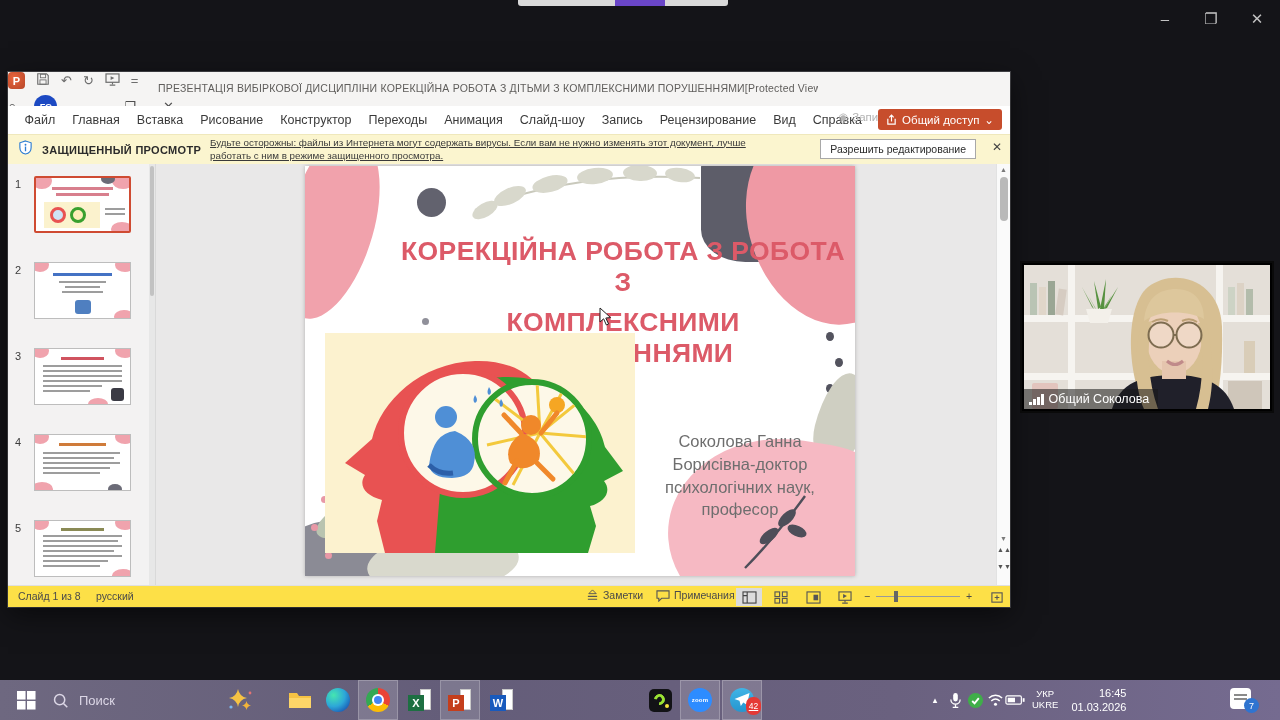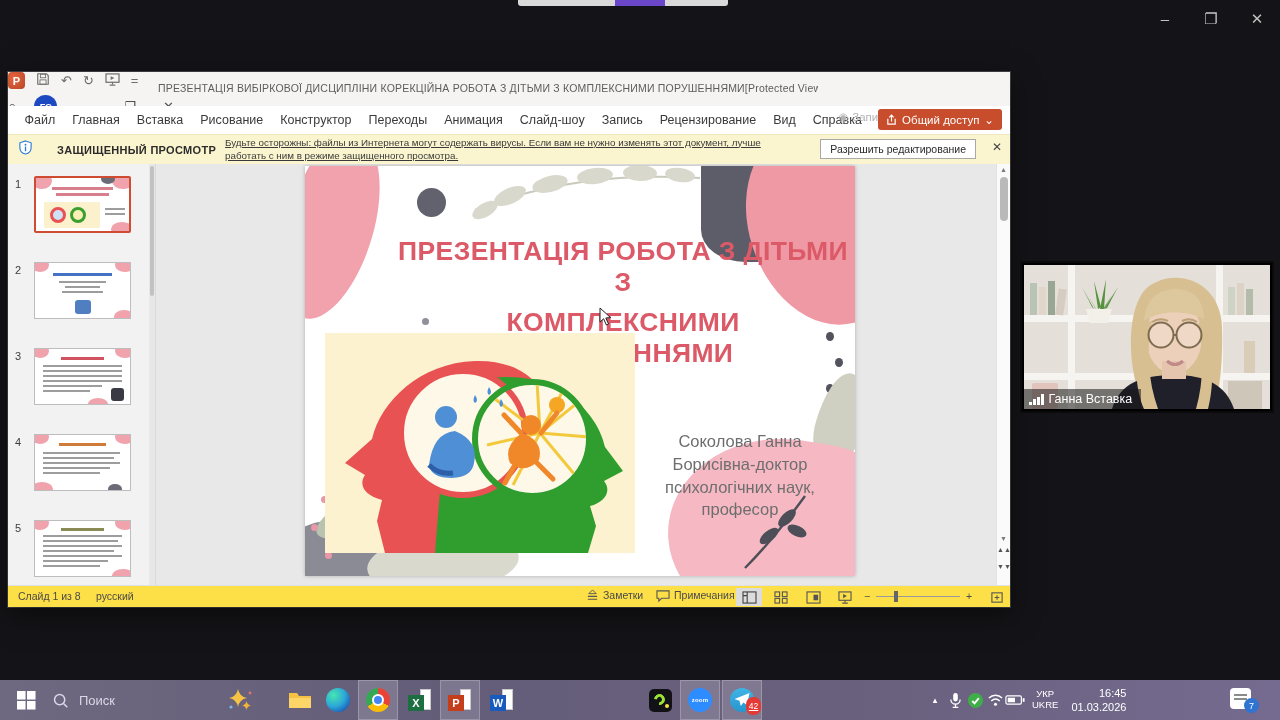--- a/index.html
+++ b/index.html
@@ -28,21 +28,21 @@
   .avatar { width:23px; height:23px; border-radius:50%; background:#1c49c2; color:#fff; font-size:9.5px; font-weight:bold; display:flex; align-items:center; justify-content:center; margin-right:16px; }
   .winbtn { width:38px; height:34px; display:flex; align-items:center; justify-content:center; color:#4f4f4f; font-size:13px; }
 
   .menu { left:0; top:34px; width:100%; height:28px; background:#fff; display:flex; align-items:center; padding-left:8px; }
   .mtab { font-size:12.5px; color:#3a3a3a; padding:0 8.5px; line-height:28px; white-space:nowrap; }
   .rec { position:absolute; right:120px; top:38px; color:#b3b3b3; font-size:11.5px; display:flex; gap:4px; align-items:center; }
   .share { position:absolute; right:8px; top:37px; height:21px; padding:0 8px; background:#c74d2c; border-radius:3px; color:#fff; font-size:11.5px; display:flex; align-items:center; gap:5px; }
 
   .pv { left:0; top:62px; width:100%; height:30px; background:#fbf5cf; border-top:1px solid #efe8bc; display:flex; align-items:center; }
   .pv-shield { margin-left:10px; }
-  .pv-label { font-size:11px; font-weight:bold; color:#2b2b2b; margin-left:24px; white-space:nowrap; letter-spacing:.3px; }
+  .pv-label { font-size:11px; font-weight:bold; color:#2b2b2b; margin-left:9px; white-space:nowrap; letter-spacing:.3px; }
   .pv-msg { margin-left:9px; width:560px; font-size:9.8px; line-height:1.3; color:#3a3a3a; text-decoration:underline; }
   .pv-btn { position:absolute; right:34px; top:67px; height:20px; padding:0 9px; background:#fff; border:1px solid #a8a8a8; font-size:10.5px; color:#2b2b2b; display:flex; align-items:center; }
   .pv-x { position:absolute; right:8px; top:68px; color:#444; font-size:12px; }
 
   .bodyarea { left:0; top:92px; width:100%; height:421px; display:flex; }
   .thumbs { position:relative; width:148px; height:100%; background:#f3f2f2; border-right:1px solid #d9d9d9; overflow:hidden; }
   .trow { position:absolute; left:0; width:100%; }
   .tnum { position:absolute; left:7px; top:2px; font-size:11px; color:#3c3c3c; }
   .thumb { position:absolute; left:26px; top:0; width:97px; height:57px; background:#fff; border:1px solid #bdbdbd; overflow:hidden; }
   .thumb.sel { border:2px solid #cf4b32; border-radius:2px; }
@@ -353,21 +353,21 @@
             </g>
           </svg>
           <div class="abs d-blg"></div>
           <div class="abs d-bls"></div>
           <div class="abs d-bls2"></div>
           <span class="abs pdot" style="left:16px;top:330px"></span>
           <span class="abs pdot" style="left:6px;top:358px"></span>
           <span class="abs pdot" style="left:20px;top:386px"></span>
 
           <div class="abs s-title">
-            <div>ПРЕЗЕНТАЦІЯ РОБОТА З ДІТЬМИ З</div>
+            <div>КОРЕКЦІЙНА РОБОТА З РОБОТА З</div>
             <div>КОМПЛЕКСНИМИ ПОРУШЕННЯМИ</div>
           </div>
 
           <svg class="abs s-ill" viewBox="0 0 310 220">
             <rect width="310" height="220" fill="#fcf2cf"></rect>
 
             <path d="M150 28 C95 30 56 68 47 106 L20 130 L40 142 C33 152 40 163 57 167 L52 188 L60 220 L235 220 L236 150 C242 78 216 26 150 28 Z" fill="#e85252"></path>
 
             <path d="M178 44 C240 42 274 84 280 114 L298 138 L279 148 C287 158 280 169 265 173 L271 193 L263 220 L110 220 L115 158 C106 94 122 46 178 44 Z" fill="#2f9e2f"></path>
 
@@ -543,21 +543,21 @@
           <path d="M143 96 q8 7 16 0" fill="none" stroke="#c08a8a" stroke-width="3"></path>
         </g>
       </svg>
       <div class="nametag">
         <span class="bars">
           <i style="height:3px"></i>
             <i style="height:5.5px"></i>
             <i style="height:8px"></i>
             <i style="height:11px"></i>
         </span>
-        <span class="nm">Ганна Вставка</span>
+        <span class="nm">Общий Соколова</span>
       </div>
     </div>
   </div>
 
 
   <div class="abs task">
     <div class="tk" style="left:6px">
       <svg width="19" height="19" viewBox="0 0 20 20">
         <g fill="#fff">
             <rect x="0" y="0" width="9" height="9"></rect>

